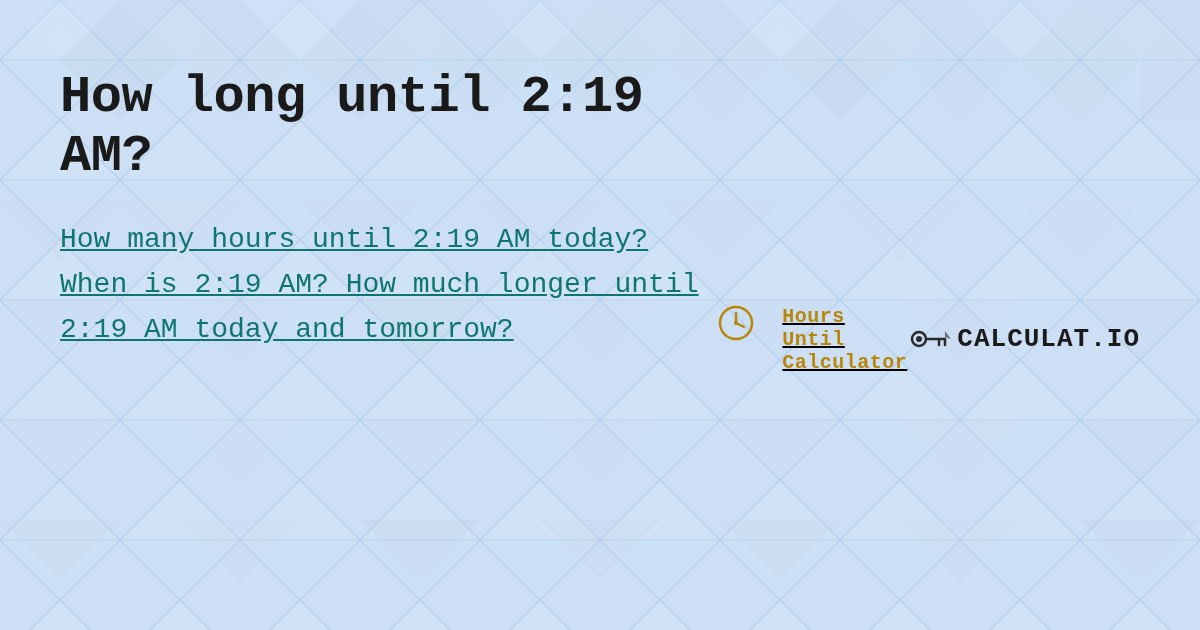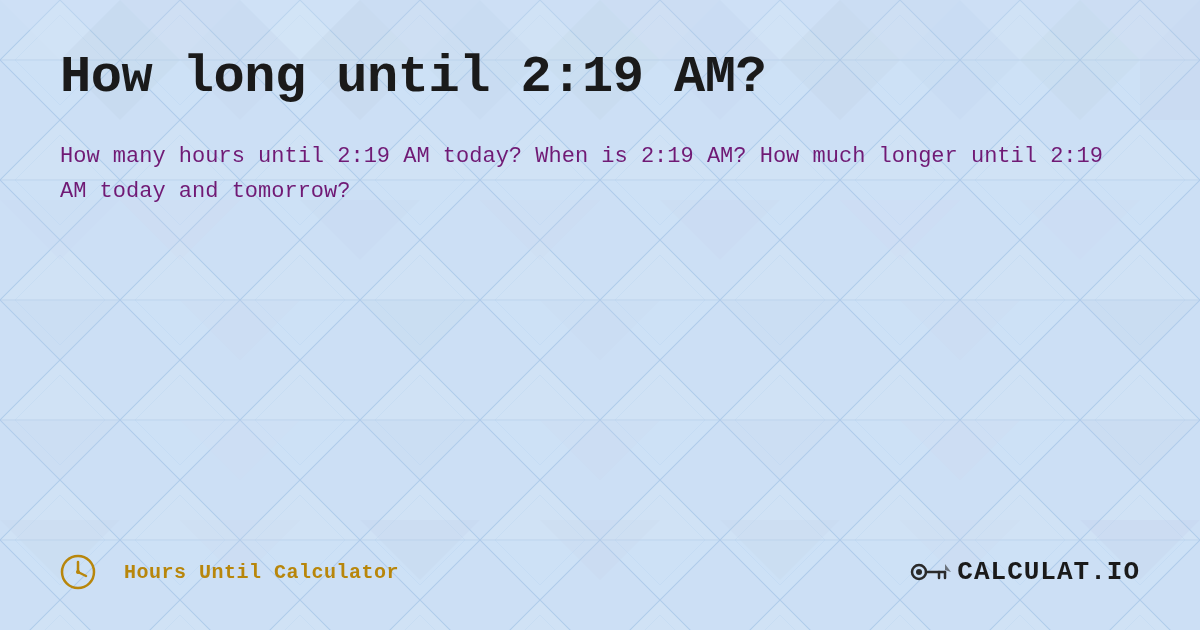--- a/index.html
+++ b/index.html
@@ -18,55 +18,57 @@
       position: absolute;
       inset: 0;
       width: 100%;
       height: 100%;
       z-index: 0;
     }
 
     .content {
       position: relative;
       z-index: 1;
-      padding: 48px 60px 40px 60px;
+      padding: 68px 60px 40px 60px;
       height: 100%;
       display: flex;
-      flex-direction: column;
+      flex-direction: row;
       justify-content: space-between;
     }
 
     .main-title {
       font-size: 52px;
       font-weight: 700;
       color: #1a1a1a;
       font-family: 'Courier New', Courier, monospace;
       letter-spacing: -0.5px;
       margin-bottom: 32px;
     }
 
     .description {
-      font-size: 22px;
-      color: #701a75;
+      font-size: 28px;
+      color: #0f766e;
       font-family: 'Courier New', Courier, monospace;
       line-height: 1.6;
       max-width: 1050px;
+      text-decoration: underline;
     }
 
     .footer {
       display: flex;
       justify-content: space-between;
       align-items: center;
       padding-top: 20px;
     }
 
     .footer-left {
       display: flex;
-      align-items: center;
+      align-items: flex-start;
       gap: 28px;
+      text-decoration: underline;
     }
 
     .clock-icon {
       width: 36px;
       height: 36px;
       flex-shrink: 0;
     }
 
     .footer-left-label {
       font-family: 'Courier New', Courier, monospace;

